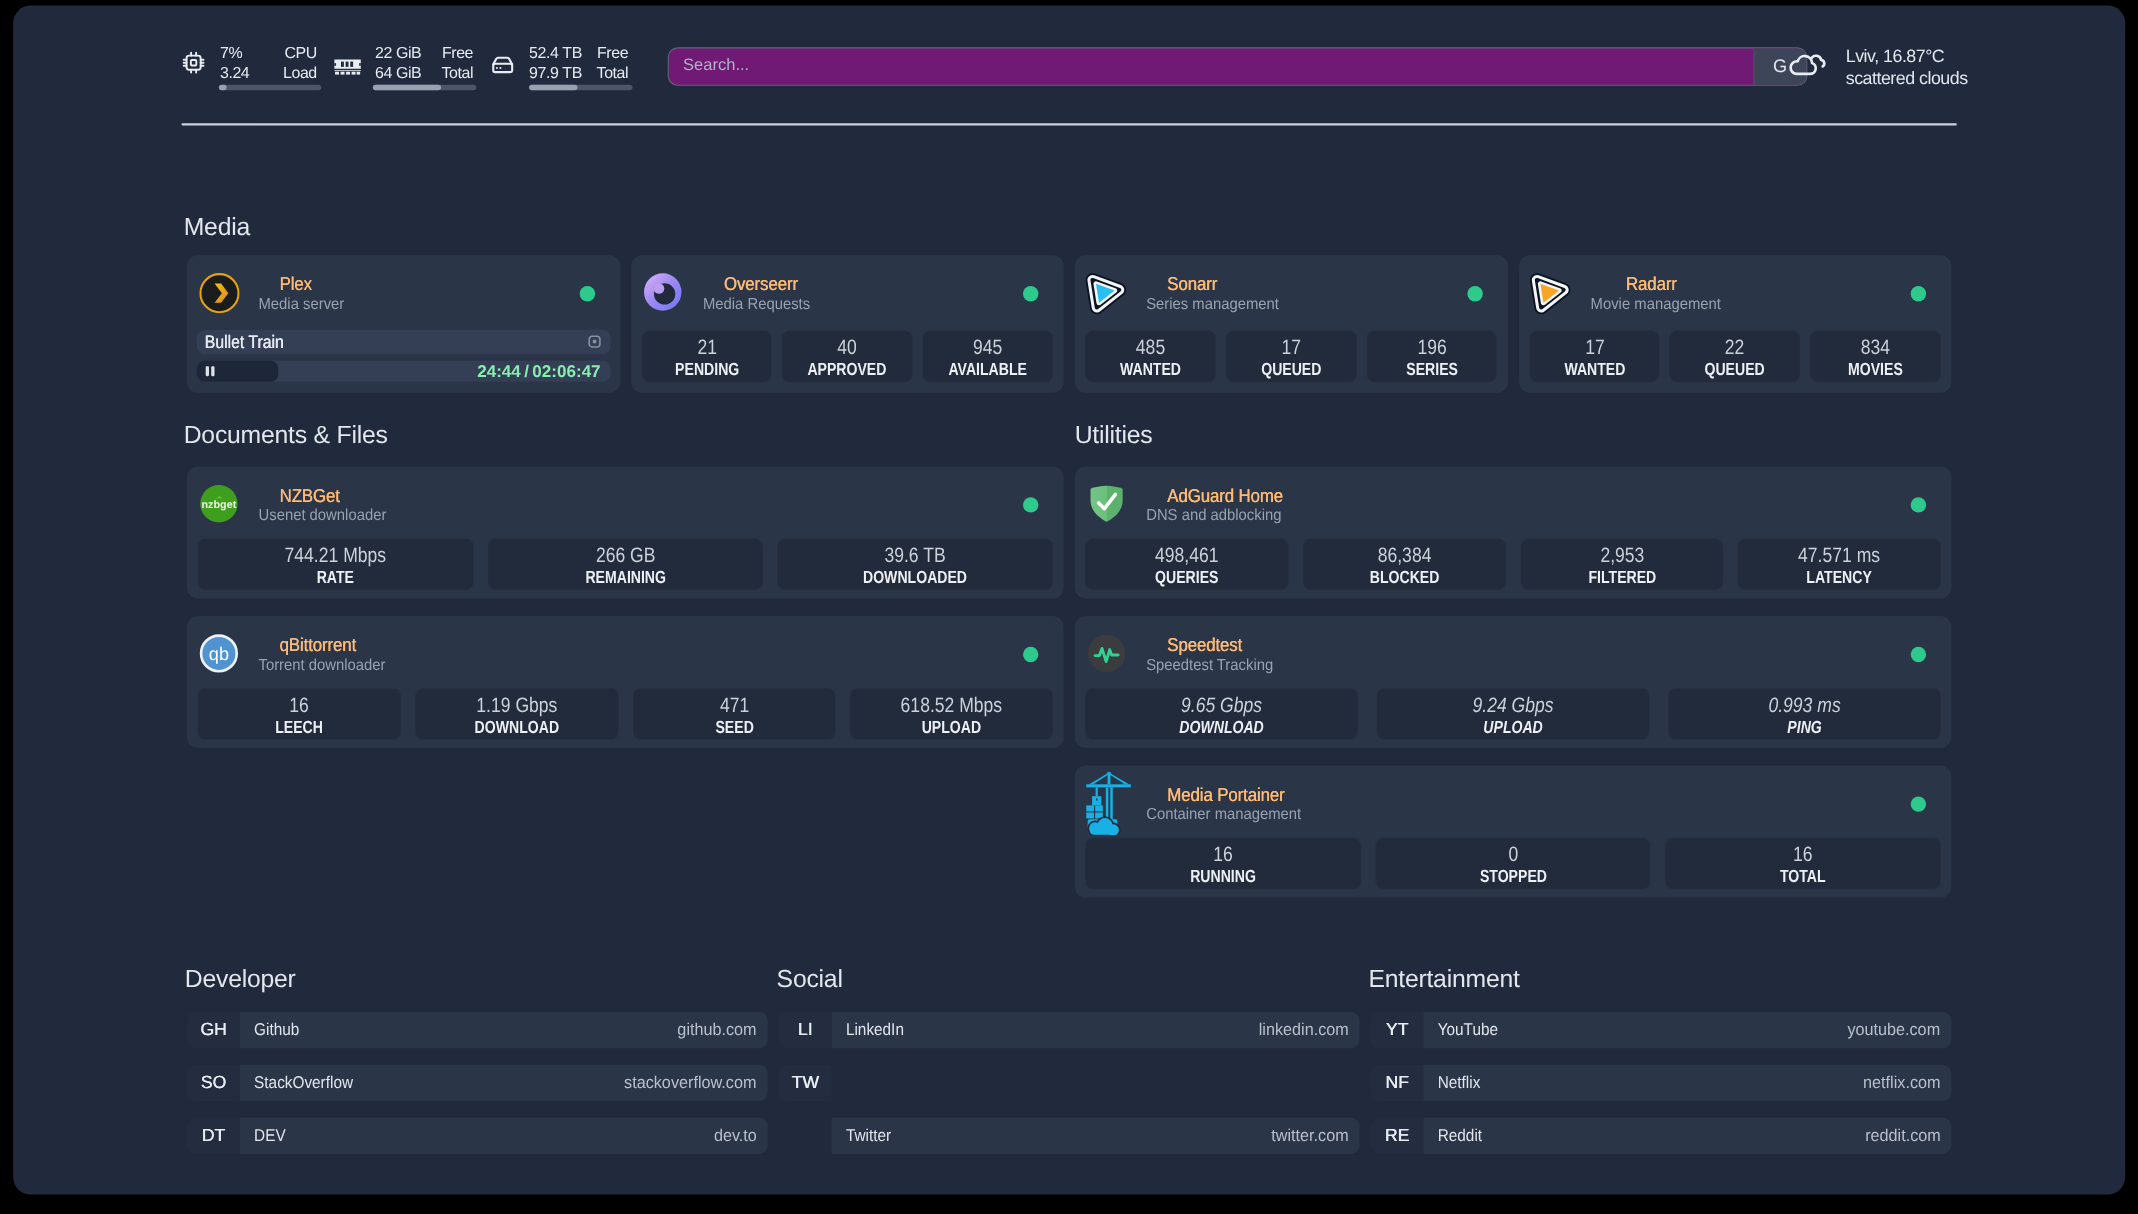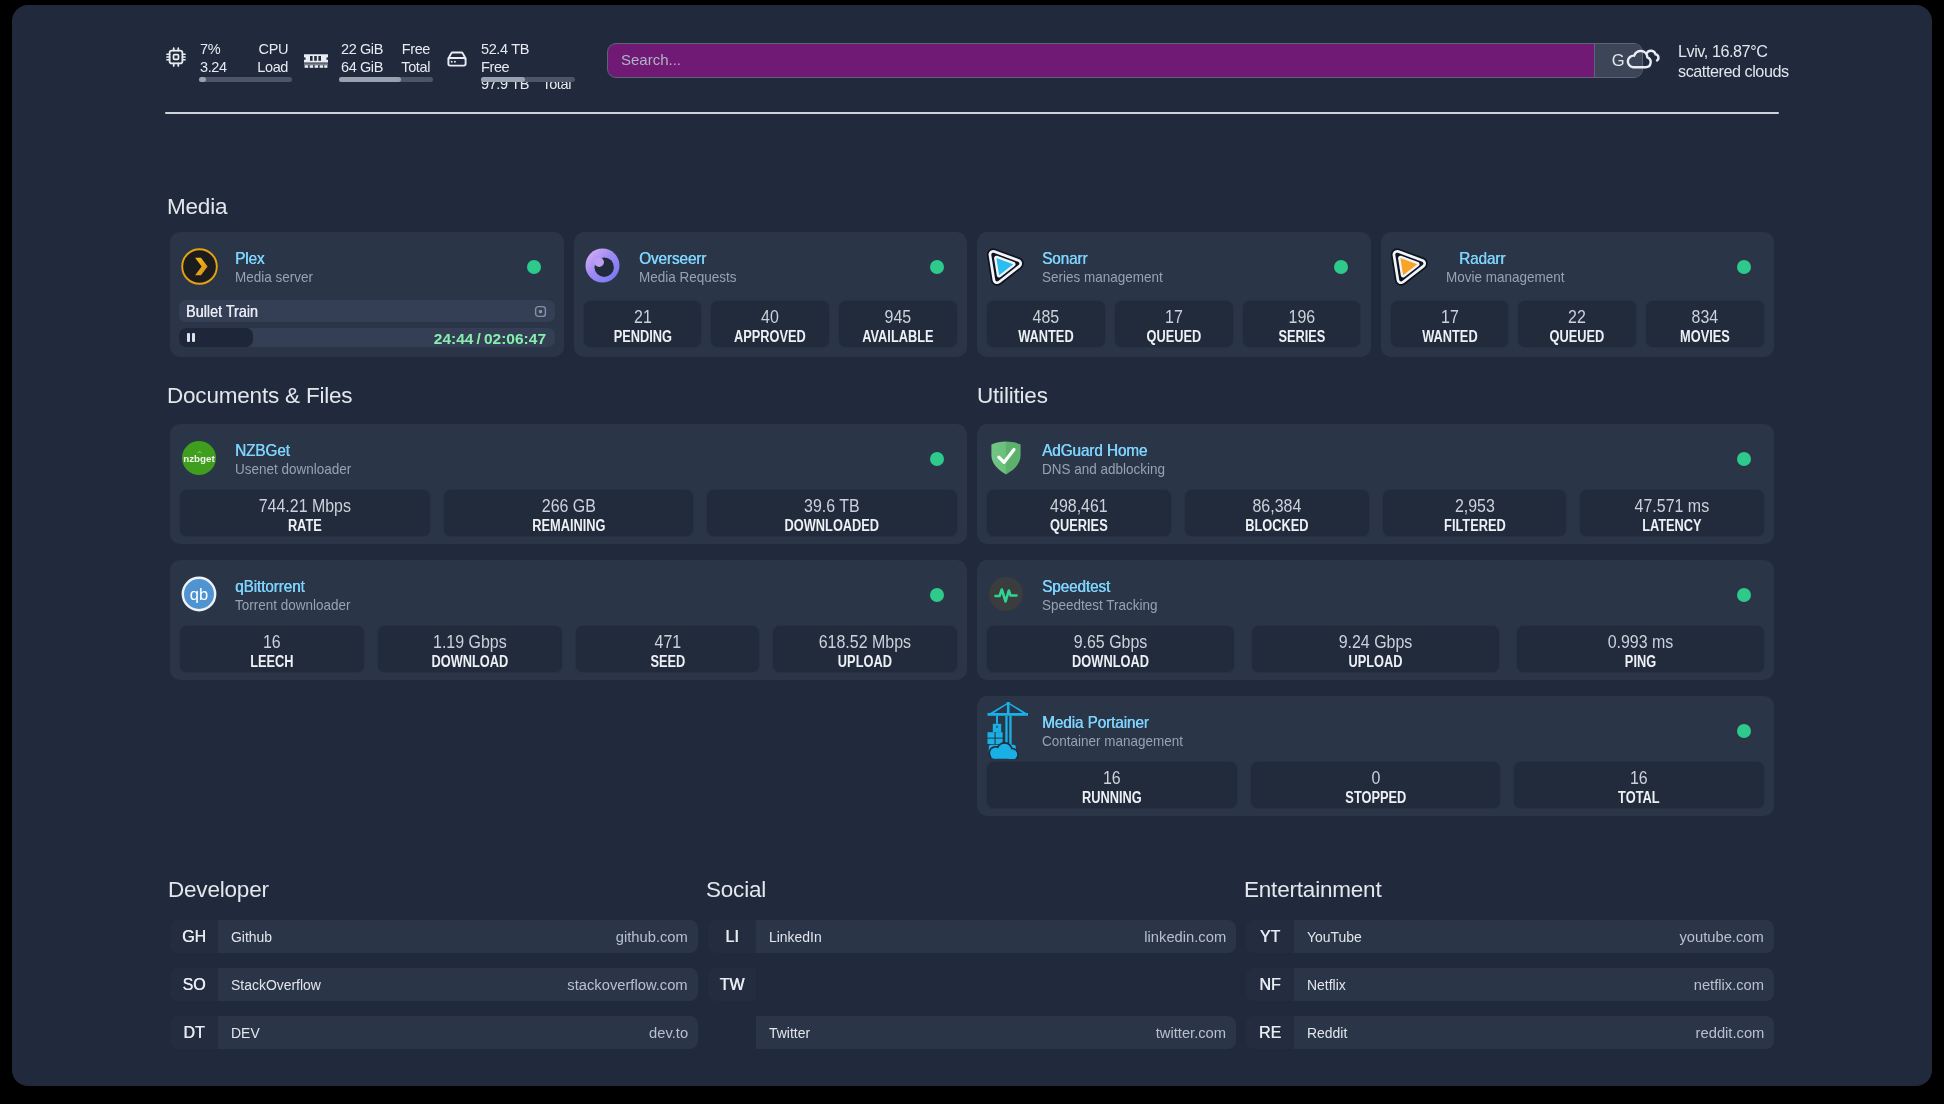--- a/index.html
+++ b/index.html
@@ -1,17 +1,17 @@
 <!DOCTYPE html>
 <html><head><meta charset="utf-8"><style>
 * { margin:0; padding:0; box-sizing:border-box; }
 html,body { width:1944px; height:1104px; background:#000; font-family:"Liberation Sans",sans-serif; }
 .page { position:absolute; left:12px; top:5px; width:1920px; height:1081px; background:#212a3c; border-radius:16px; overflow:hidden; }
 .card { background:#2b3548; border-radius:10px; }
-.ct { font-size:17px; font-weight:400; color:#7dd3fc; letter-spacing:-0.1px; text-shadow:0.45px 0 0 currentColor; }
+.ct { font-size:17px; font-weight:400; color:#fdba74; letter-spacing:-0.1px; text-shadow:0.45px 0 0 currentColor;margin-left:19px; }
 .ct > span { display:inline-block; transform:scaleX(0.9); transform-origin:0 50%; }
 .cs { font-size:14.5px; color:#98a2b0; }
 .cs > span { display:inline-block; transform:scaleX(0.93); transform-origin:0 50%; }
 .dot { width:14px; height:14px; border-radius:50%; background:#2dca8c; }
 .sb { flex:1; background:#222b3c; border:1px solid rgba(255,255,255,0.03); border-radius:8px; text-align:center; padding-top:4.5px; overflow:hidden; }
 .sbn { font-size:19px; color:#ccd2db; line-height:22.5px; transform:scaleX(0.84); }
 .sbl { font-size:16px; font-weight:700; color:#edf0f4; line-height:18.5px; transform:scaleX(0.8); white-space:nowrap; }
 .h2 { font-size:22.5px; color:#e3e7ec; letter-spacing:-0.2px; }
 .bchip { position:absolute; left:0; top:0; width:48px; height:33px; background:#232d3f; border-radius:8px 0 0 8px; color:#e8ecf1; font-size:16px; text-align:center; line-height:33px; text-shadow:0.4px 0 0 currentColor; }
 .bbar { position:absolute; top:0; height:33px; background:#2b3548; border-radius:0 8px 8px 0; }
@@ -63,21 +63,21 @@
     </div>
     <div style="position:absolute;left:327px;top:72px;width:94px;height:4.5px;background:#4d5668;border-radius:2.5px;">
       <div style="width:65.6%;height:100%;background:#98a1af;border-radius:2.5px;"></div>
     </div>
 <div style="position:absolute;left:433px;top:41px;width:30px;height:30px;"><svg width="24" height="26" viewBox="0 0 24 24" fill="none" stroke="#e9edf3" stroke-width="1.9" stroke-linecap="round" stroke-linejoin="round">
         <path d="M3.4 11.5 6.2 6.4c.3-.55.87-.9 1.5-.9h8.6c.63 0 1.2.35 1.5.9l2.8 5.1"></path>
         <rect x="3.4" y="11" width="17.2" height="7.6" rx="1.8"></rect>
         <path d="M6.7 14.8h.01M9.9 14.8h.01"></path>
       </svg></div>
     <div style="position:absolute;left:469px;top:36px;width:90px;height:36px;font-size:14.5px;line-height:17.5px;color:#e7ebf1;white-space:nowrap;letter-spacing:-0.4px;">
-      <div style="display:flex;justify-content:space-between;flex-direction:column;">
+      <div style="display:flex;justify-content:space-between;">
         <span>52.4&nbsp;TB</span>
         <span>Free</span>
       </div>
       <div style="display:flex;justify-content:space-between;">
         <span>97.9&nbsp;TB</span>
         <span>Total</span>
       </div>
     </div>
     <div style="position:absolute;left:469px;top:72px;width:94px;height:4.5px;background:#4d5668;border-radius:2.5px;">
       <div style="width:46.5%;height:100%;background:#98a1af;border-radius:2.5px;"></div>
@@ -300,21 +300,21 @@
       </div>
     </div>
 <div style="position:absolute;left:965px;top:555px;width:797px;height:120px;" class="card">
       <div style="position:absolute;left:11px;top:16px;"><svg width="36" height="36" viewBox="0 0 36 36">
           <circle cx="18" cy="18" r="17" fill="#3b3c3e"></circle>
           <polyline points="7.5,20 11.5,20 13.8,13.5 17.6,25.5 20.8,14.5 22.6,19.5 28.5,19.5" fill="none" stroke="#2fd393" stroke-width="2.6" stroke-linecap="round" stroke-linejoin="round"></polyline>
         </svg></div>
       <div class="ct" style="position:absolute;left:65px;top:16.5px;">​<span>Speedtest</span></div>
       <div class="cs" style="position:absolute;left:65px;top:37px;text-align:center;">​<span>Speedtest Tracking</span></div>
       <div class="dot" style="position:absolute;right:23px;top:28px;"></div>
-      <div style="position:absolute;left:9px;right:9px;top:65px;height:48px;display:flex;gap:16px;">
+      <div style="position:absolute;left:9px;right:9px;top:65px;height:48px;display:flex;gap:16px;font-style:italic;">
         <div class="sb">
           <div class="sbn">9.65 Gbps</div>
           <div class="sbl">DOWNLOAD</div>
         </div>
         <div class="sb">
           <div class="sbn">9.24 Gbps</div>
           <div class="sbl">UPLOAD</div>
         </div>
         <div class="sb">
           <div class="sbn">0.993 ms</div>

